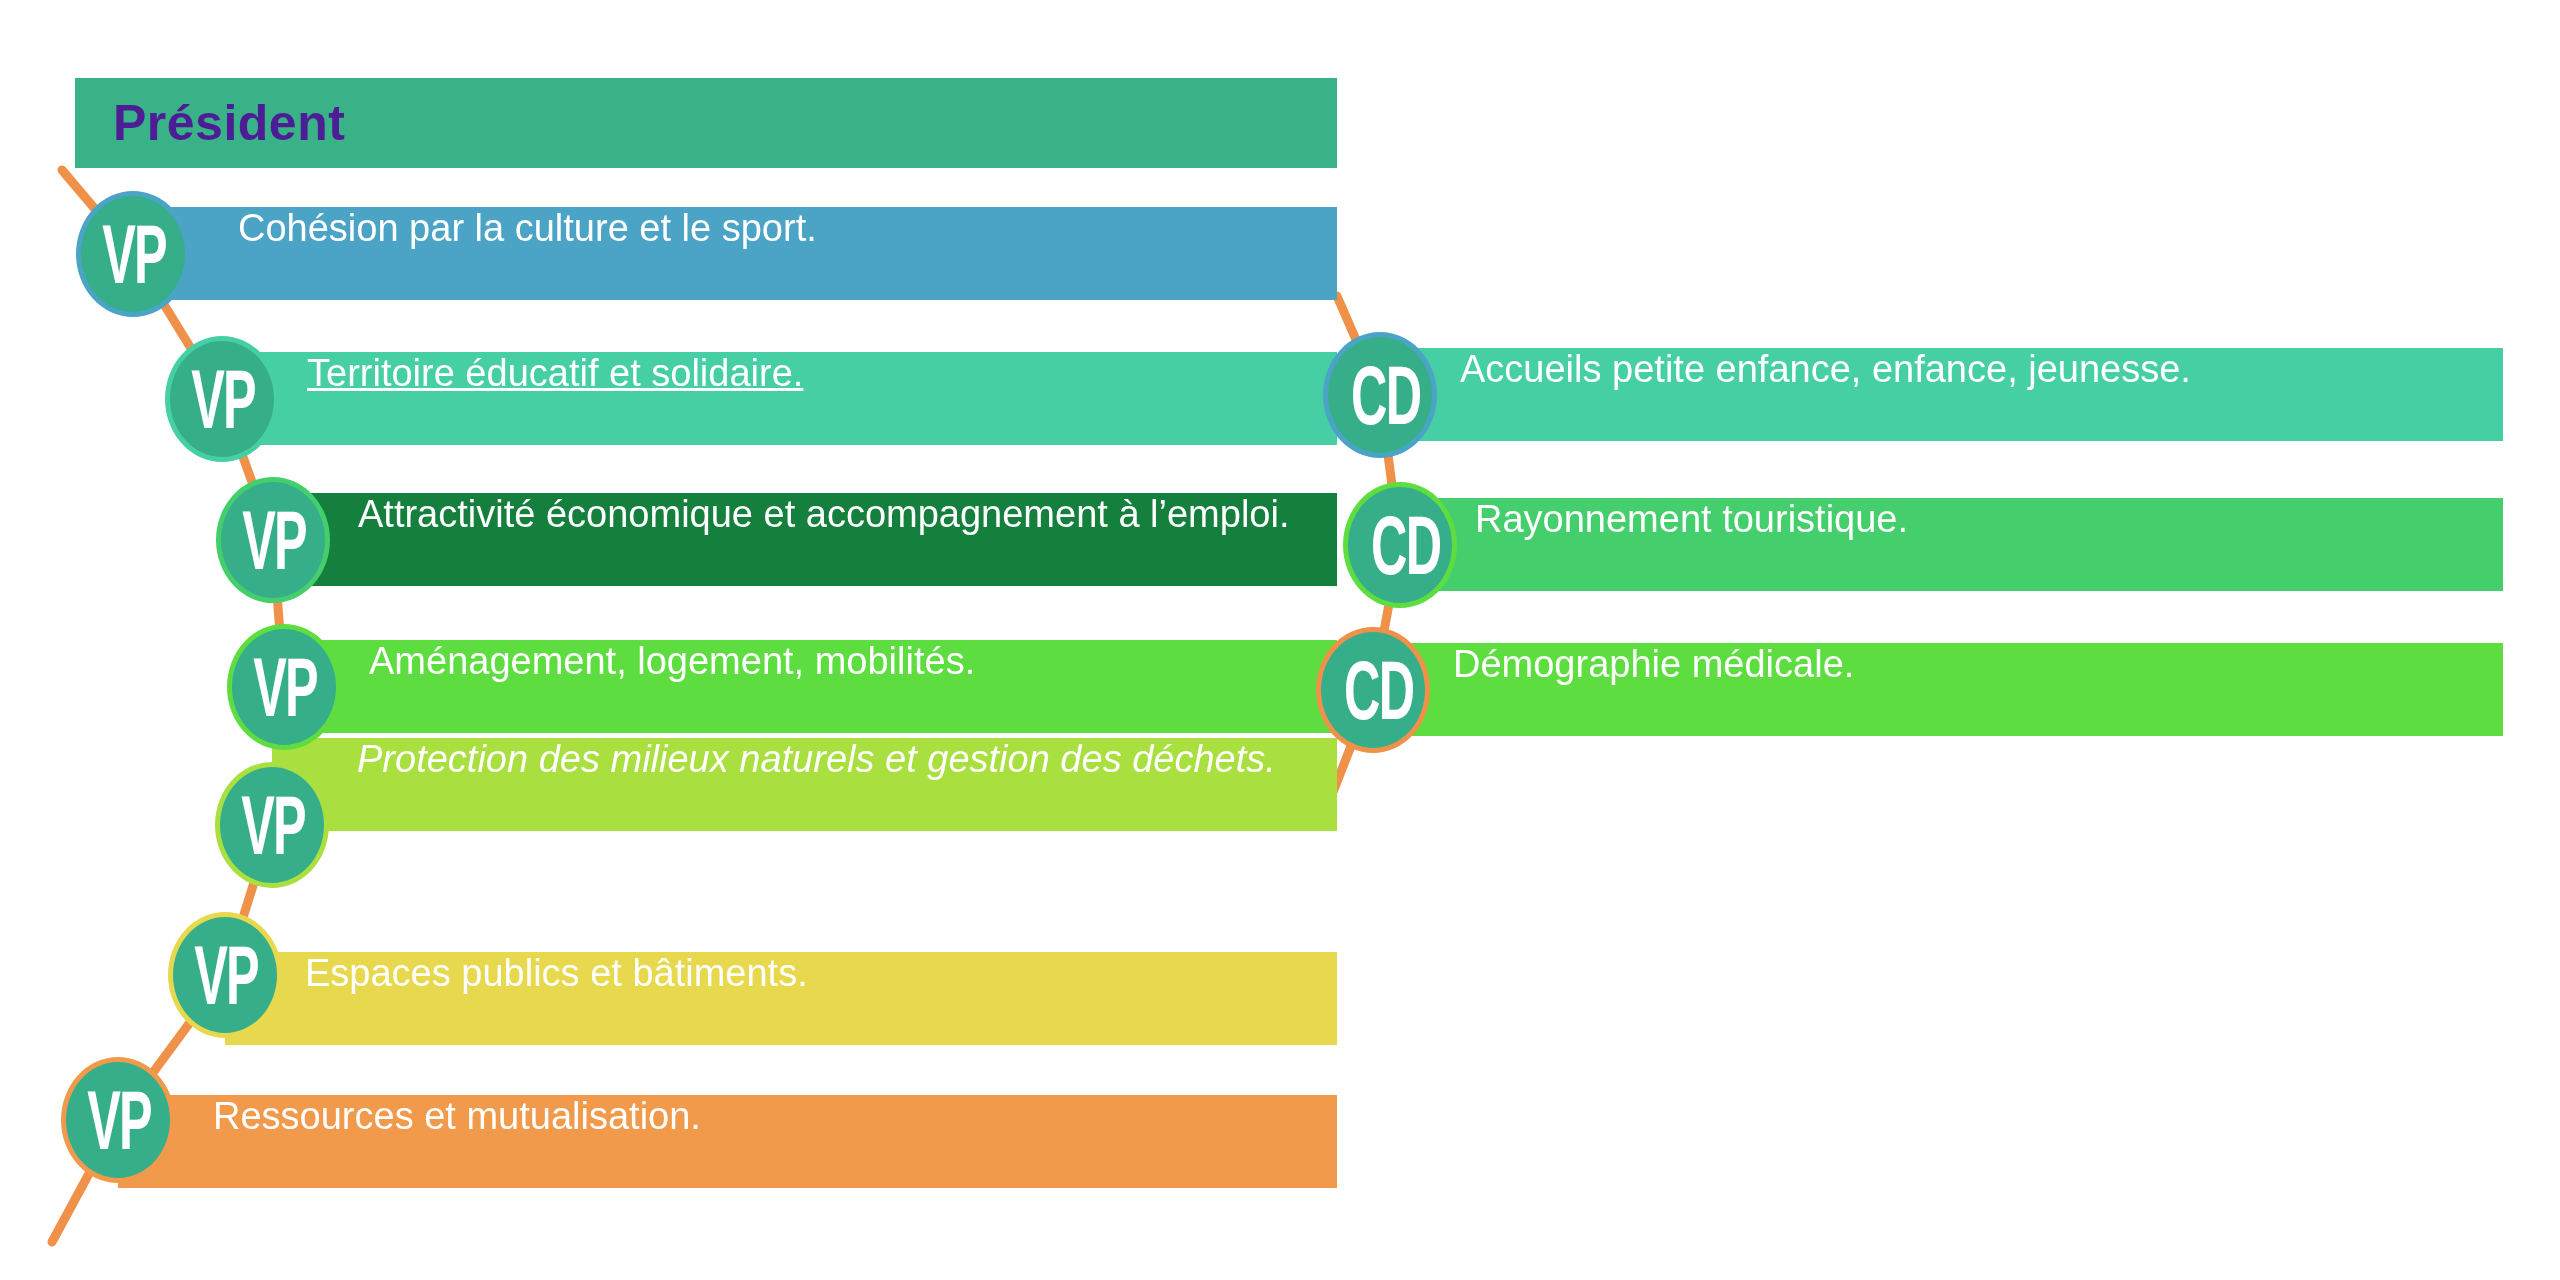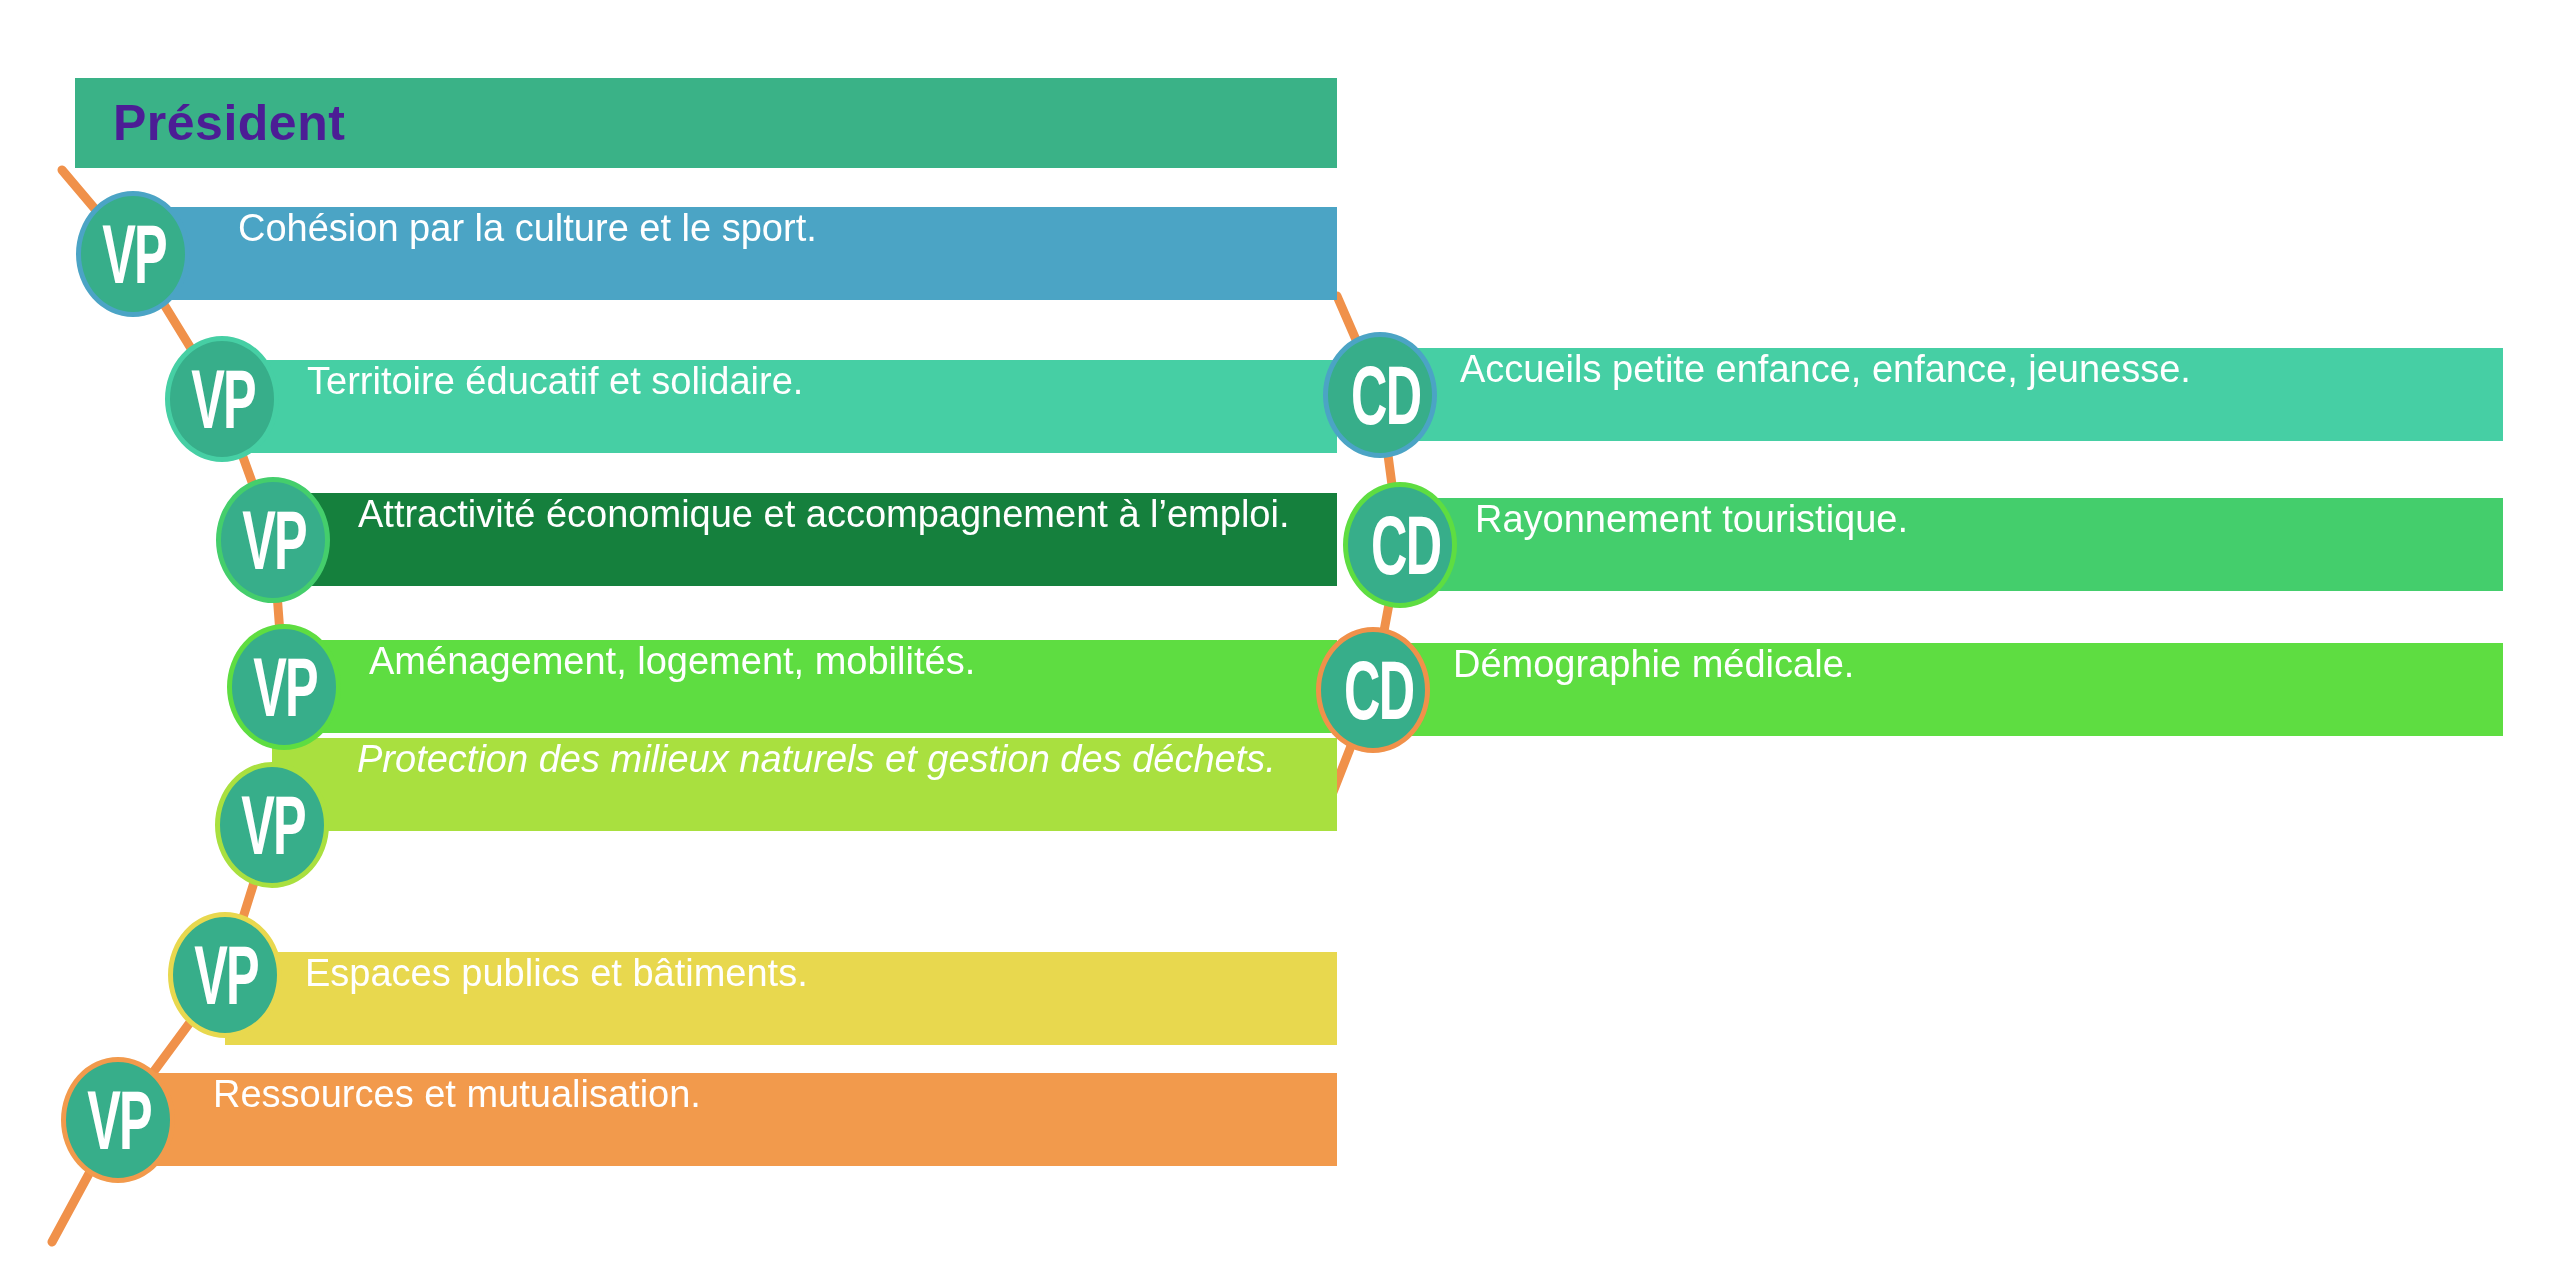--- a/index.html
+++ b/index.html
@@ -43,21 +43,21 @@
     display:flex;align-items:center;justify-content:flex-start;
     z-index:2;
   }
   .badge .badge-label{
     font-size:84px;font-weight:bold;letter-spacing:-3px;
     transform:scaleX(0.60);
     line-height:1;
   }
   
   .l0 .bar{left:133px;top:207px;width:1204px;padding-left:105px;}
-  .l1 .bar{left:222px;top:360px;width:1115px;padding-left:85px;}
+  .l1 .bar{left:222px;top:352px;width:1115px;padding-left:85px;text-decoration:underline;}
   .l2 .bar{left:273px;top:493px;width:1064px;padding-left:85px;}
   .l3 .bar{left:284px;top:640px;width:1053px;padding-left:85px;}
   .l4 .bar{left:272px;top:738px;width:1065px;padding-left:85px;font-style:italic;}
   .l5 .bar{left:225px;top:952px;width:1112px;padding-left:80px;}
   .l6 .bar{left:118px;top:1073px;width:1219px;padding-left:95px;}
   .l0 .badge{left:76px;top:191px;}
   .l1 .badge{left:165px;top:336px;}
   .l2 .badge{left:216px;top:477px;}
   .l3 .badge{left:227px;top:624px;}
   .l4 .badge{left:215px;top:762px;}
@@ -133,21 +133,21 @@
   <div class="row l5">
     <div class="bar" style="background-color: rgb(232, 216, 78);">
       <span class="bar-label">Espaces publics et bâtiments.</span>
     </div>
     <div class="badge" style="border-color: rgb(232, 216, 78); background-color: rgb(55, 174, 138); color: rgb(255, 255, 255);">
       <span class="badge-label">VP</span>
     </div>
   </div>
 
   <div class="row l6">
-    <div class="bar" style="background-color: rgb(242, 154, 76);">
+    <div class="bar" style="background-color: rgb(242, 154, 76); margin-top: 22px;">
       <span class="bar-label">Ressources et mutualisation.</span>
     </div>
     <div class="badge" style="border-color: rgb(242, 154, 76); background-color: rgb(55, 174, 138); color: rgb(255, 255, 255);">
       <span class="badge-label">VP</span>
     </div>
   </div>
 
   <div class="row r0">
     <div class="bar" style="background-color: rgb(70, 207, 164);">
       <span class="bar-label">Accueils petite enfance, enfance, jeunesse.</span>

